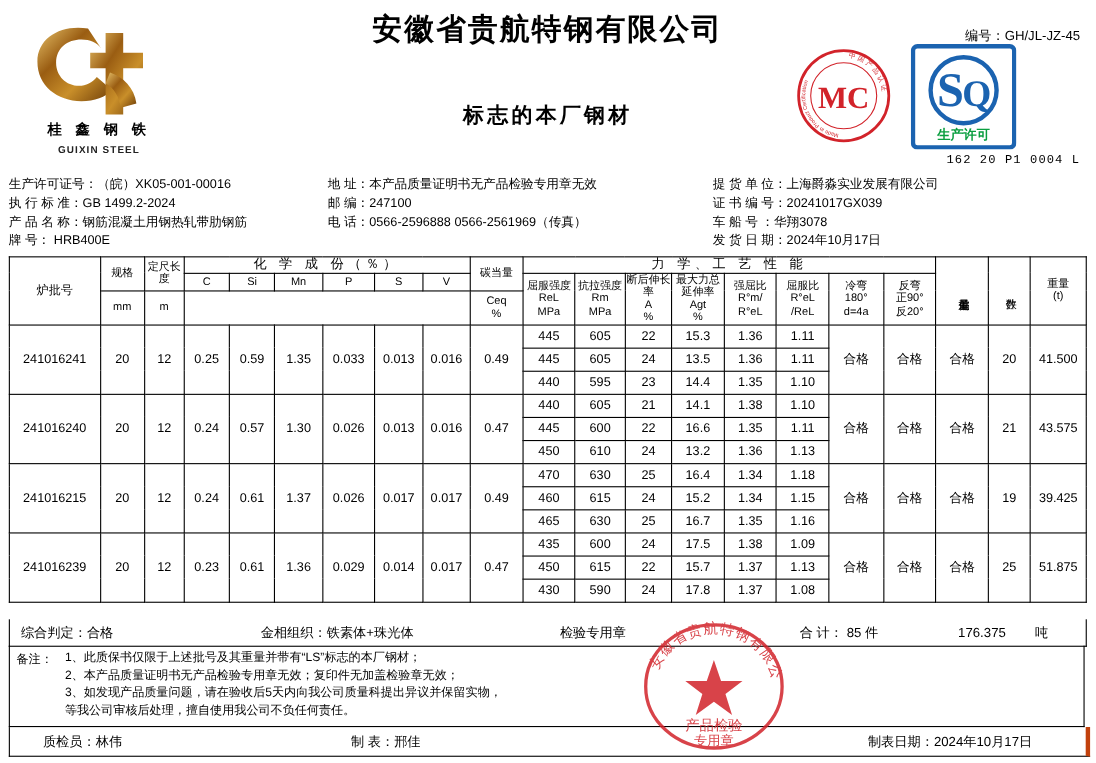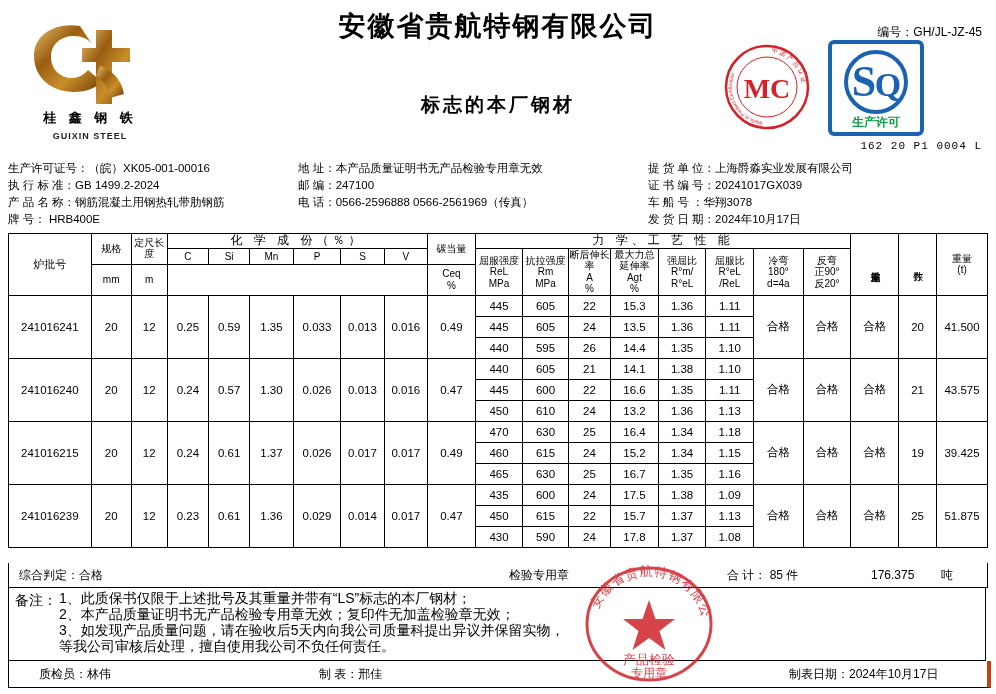--- a/index.html
+++ b/index.html
@@ -85,21 +85,21 @@
   
   .foot1{
     position:absolute;left:8px;width:978px;top:563px;height:24px;
     border-left:1px solid #000;border-right:1px solid #000;border-bottom:1px solid #000;
     font-size:12px;
   }
   .foot1 span{position:absolute;line-height:24px;}
   .notes{
     position:absolute;left:8px;width:978px;top:587px;height:74px;
     border-left:1px solid #000;border-right:1px solid #000;border-bottom:1px solid #000;
-    font-size:14px;line-height:16px;padding:3px 4px 0 4px;box-sizing:border-box;
+    font-size:11px;line-height:16px;padding:3px 4px 0 4px;box-sizing:border-box;
   }
   .notes .nline{white-space:nowrap;}
   .notes .nhead{position:absolute;left:6px;top:5px;}
   .notes .nbody{margin-left:46px;}
   .foot2{
     position:absolute;left:8px;width:978px;top:661px;height:26px;
     border-left:1px solid #000;border-right:4px solid #c2410c;border-bottom:1px solid #000;
     font-size:12px;
   }
   .foot2 span{position:absolute;line-height:26px;}
@@ -328,21 +328,21 @@
           <td class="data">445</td>
           <td class="data">605</td>
           <td class="data">24</td>
           <td class="data">13.5</td>
           <td class="data">1.36</td>
           <td class="data">1.11</td>
         </tr>
         <tr>
           <td class="data">440</td>
           <td class="data">595</td>
-          <td class="data">26</td>
+          <td class="data">23</td>
           <td class="data">14.4</td>
           <td class="data">1.35</td>
           <td class="data">1.10</td>
         </tr>
         <tr>
           <td class="data" rowspan="3">241016240</td>
           <td class="data" rowspan="3">20</td>
           <td class="data" rowspan="3">12</td>
           <td class="data" rowspan="3">0.24</td>
           <td class="data" rowspan="3">0.57</td>
@@ -455,20 +455,21 @@
           <td class="data">24</td>
           <td class="data">17.8</td>
           <td class="data">1.37</td>
           <td class="data">1.08</td>
         </tr>
       </tbody>
   </table>
 
   <div class="foot1">
     <span style="left:10px;">综合判定：合格</span>
+    <span style="left:228px;">金相组织：铁素体+珠光体</span>
     <span style="left:500px;">检验专用章</span>
     <span style="left:718px;">合 计：  85 件</span>
     <span style="left:862px;">176.375</span>
     <span style="left:932px;">吨</span>
   </div>
 
   <div class="notes">
     <div class="nhead">备注：</div>
     <div class="nbody">
       <div class="nline">1、此质保书仅限于上述批号及其重量并带有“LS”标志的本厂钢材；</div>

